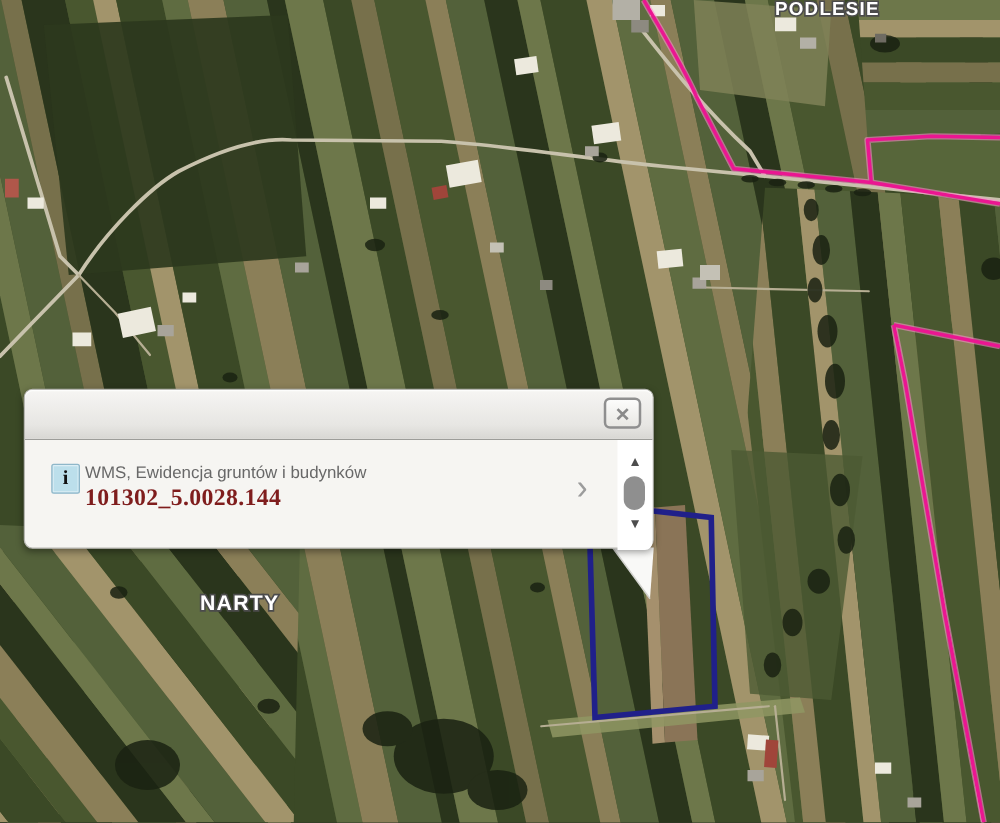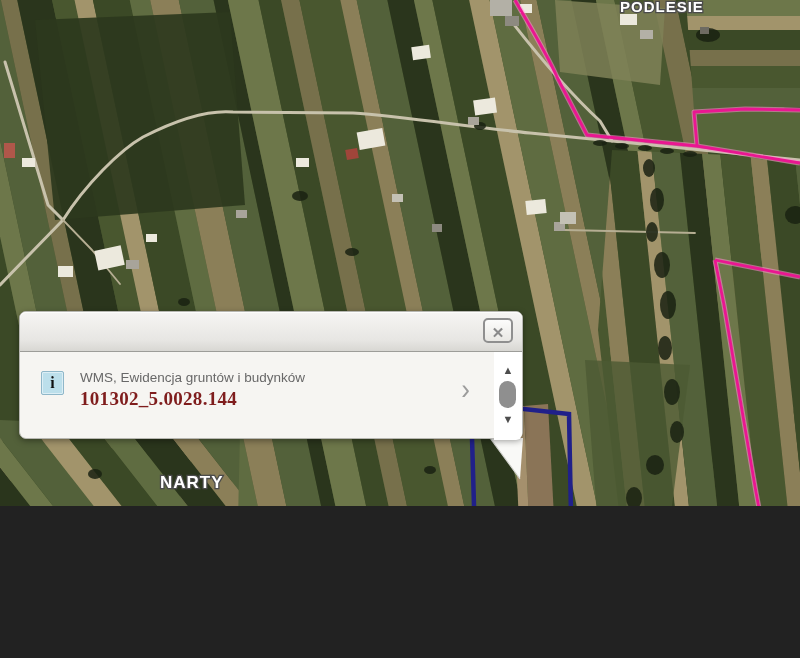--- a/index.html
+++ b/index.html
@@ -1,16 +1,16 @@
 <!DOCTYPE html>
 <html><head>
 <meta charset="utf-8">
 <style>
   html,body{margin:0;padding:0;background:#222;}
-  .stage{position:relative;width:800px;height:506px;overflow:hidden;
+  .stage{position:relative;width:800px;height:658px;overflow:hidden;
          font-family:"Liberation Sans",sans-serif;}
   .stage svg.map{position:absolute;left:0;top:0;}
 
   
   .popup{position:absolute;left:19px;top:311px;width:504px;height:128px;
          background:#f6f5f2;border:1px solid #b7b7b2;border-radius:7px;
          box-shadow:0 2px 6px rgba(0,0,0,.38);box-sizing:border-box;}
   .popup-titlebar{position:relative;height:39px;border-radius:6px 6px 0 0;
          background:linear-gradient(#f6f5f3,#e7e6e3 72%,#d8d7d3);
          border-bottom:1px solid #9d9d99;box-shadow:0 1px 0 #fdfdfc inset;}
@@ -19,21 +19,21 @@
          background:linear-gradient(#fcfcfb,#e9e8e4);
          color:#8a8a8a;font-size:15px;font-weight:bold;line-height:25px;
          text-align:center;box-sizing:border-box;}
   .popup-body{position:relative;height:88px;}
   .popup-content{display:flex;align-items:flex-start;padding:17px 60px 0 21px;}
   .info-icon{flex:0 0 auto;width:21px;height:22px;margin-top:2px;
          background:#bcdfeb;border:1px solid #8fb7c9;border-radius:2px;
          font-family:"Liberation Serif",serif;font-weight:bold;font-style:normal;
          font-size:16px;color:#111;text-align:center;line-height:22px;
          box-shadow:0 0 0 1px #dceef5 inset;}
-  .popup-texts{margin-left:16px;min-width:0;}
+  .popup-texts{margin-left:4px;min-width:0;}
   .layer-title{color:#686868;font-size:13.5px;line-height:17px;white-space:nowrap;}
   .feature-id{color:#7f1d1d;font-family:"Liberation Serif",serif;font-weight:bold;
          font-size:19px;line-height:23px;letter-spacing:.3px;margin-top:1px;}
   .expand-chevron{position:absolute;right:52px;top:24px;color:#9c9c9c;
          font-size:26px;line-height:26px;cursor:pointer;transform:scaleY(1.1);}
   .scrollcol{position:absolute;right:0;top:0;bottom:0;width:28px;background:#ffffff;
          border-radius:0 0 6px 0;}
   .scroll-up,.scroll-down{position:absolute;left:0;width:28px;text-align:center;
          color:#4d4d4d;font-size:11px;line-height:11px;cursor:pointer;}
   .scroll-up{top:13px;}

